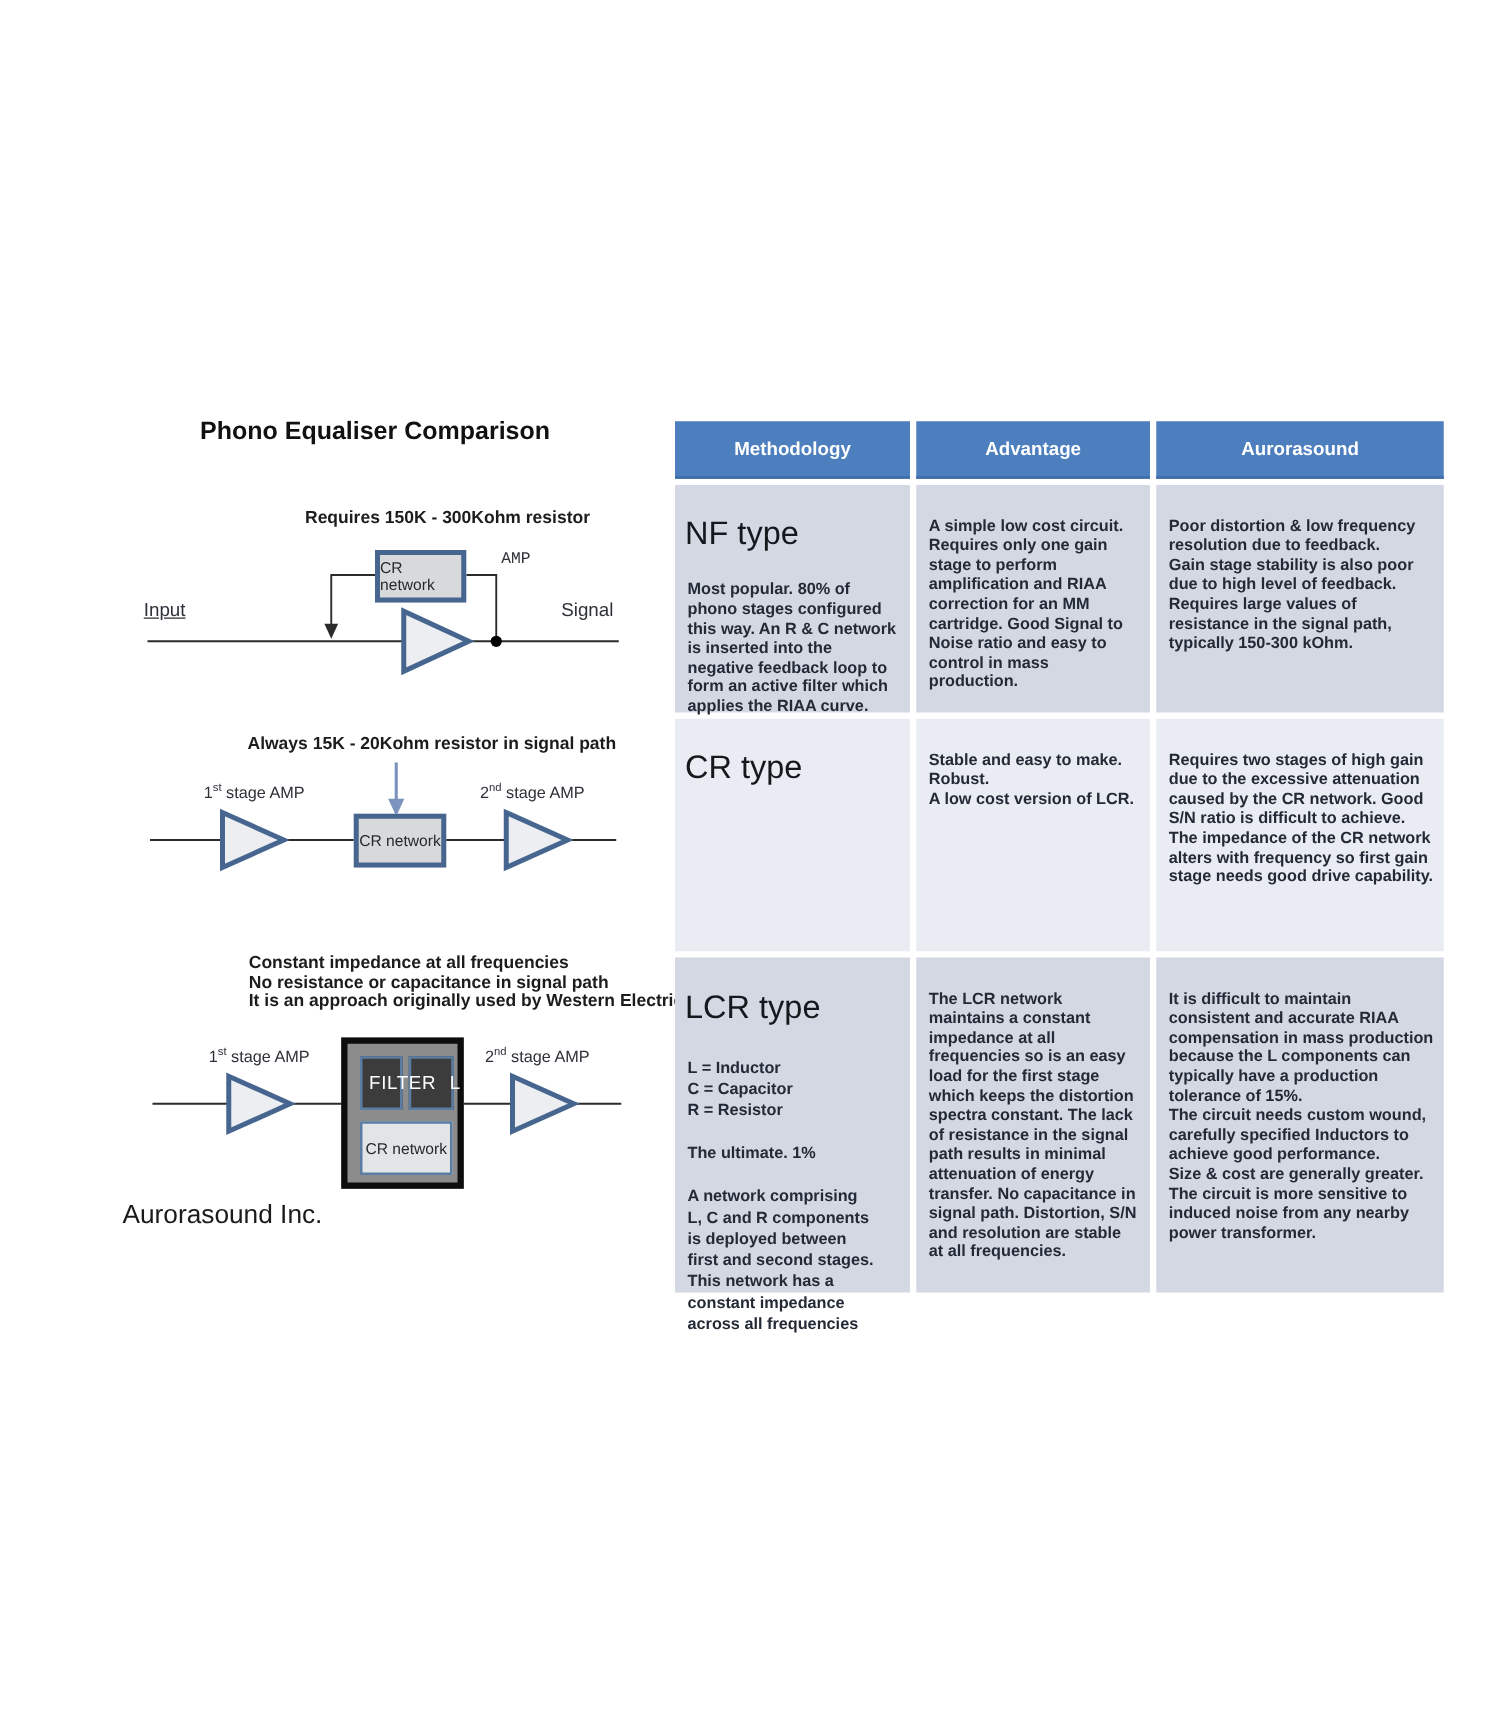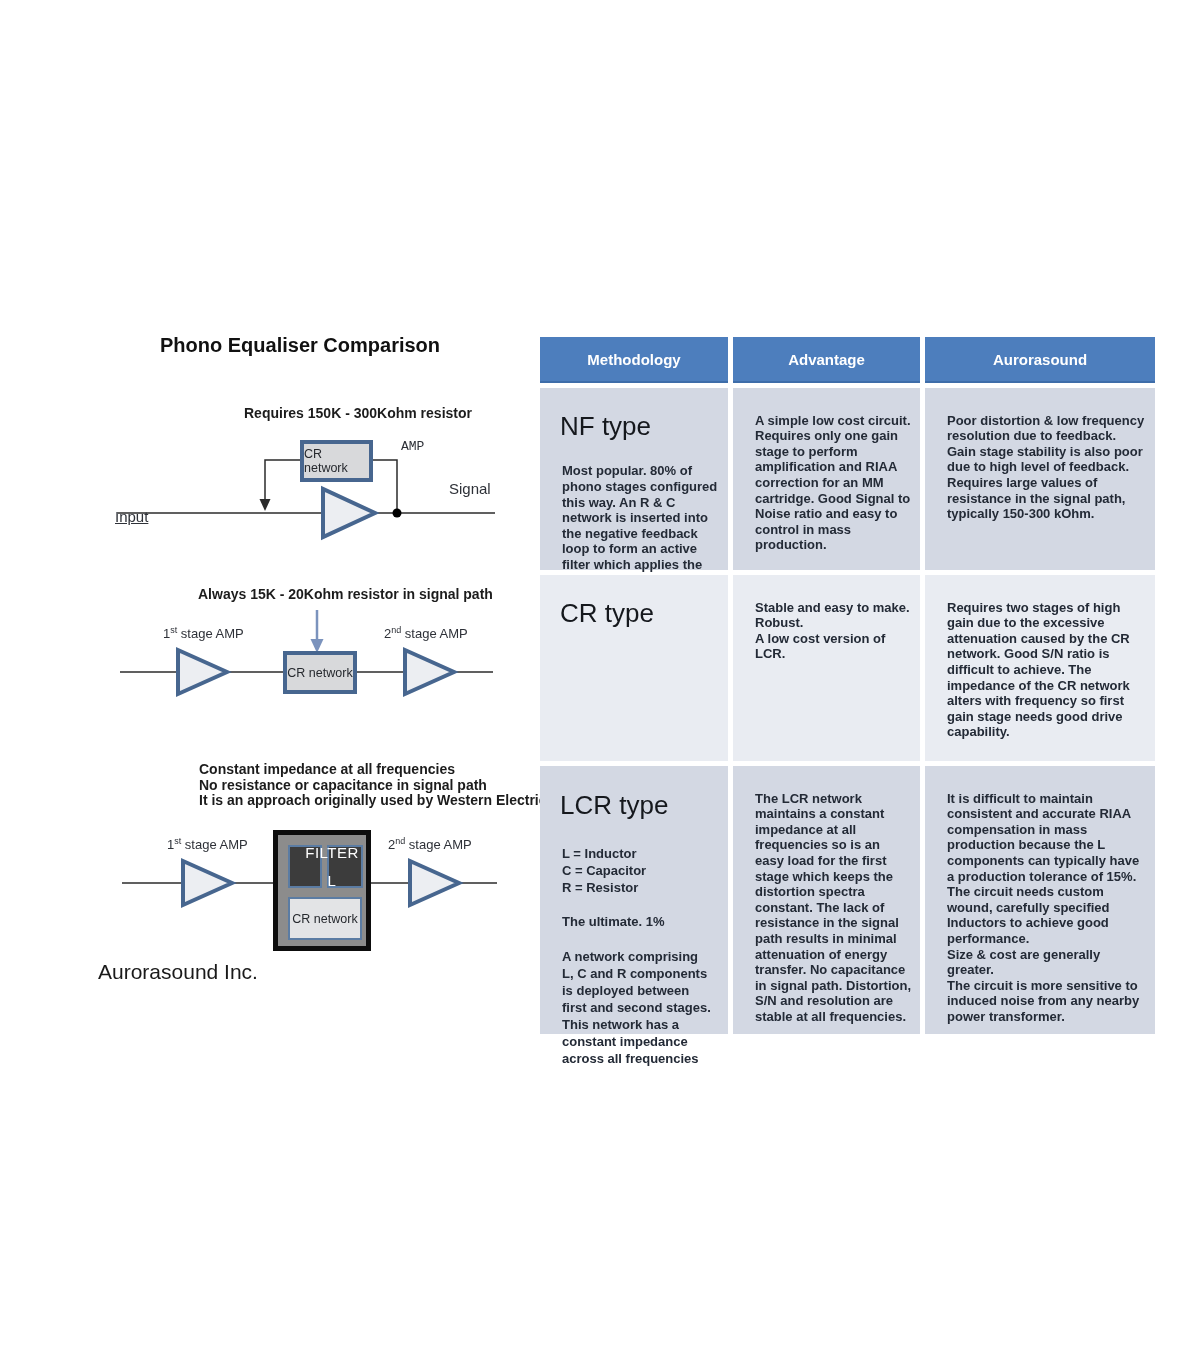--- a/index.html
+++ b/index.html
@@ -15,21 +15,21 @@
   .lbl-sm sup{font-size:9px;}
   
   .crbox{box-sizing:border-box;border:4px solid #47668f;background:#d8d9db;display:flex;align-items:center;justify-content:center;font-size:12.5px;color:#26292e;}
   .lcr-outer{box-sizing:border-box;border:5px solid #0d0d0d;background:#8c8c8c;}
   .lcr-dark{box-sizing:border-box;border:2px solid #5b7ca3;background:#3c3c3c;position:absolute;}
   .lcr-filter-label{position:absolute;display:flex;align-items:center;justify-content:center;gap:11px;color:#fff;font-size:15px;letter-spacing:.5px;}
   .lcr-crbox{box-sizing:border-box;border:2px solid #5b7ca3;background:#e3e4e6;position:absolute;display:flex;align-items:center;justify-content:center;font-size:12.5px;color:#26292e;}
   
   .cmp-table{display:grid;grid-template-columns:188px 187px 230px;grid-template-rows:46px 182px 186px 268px;column-gap:5px;row-gap:5px;}
   .th{background:#4d7ebd;border-bottom:2px solid #3e6da9;color:#fff;font-size:15px;font-weight:bold;display:flex;align-items:center;justify-content:center;}
-  .cell{box-sizing:border-box;padding:9px 8px 8px 22px;font-size:13px;font-weight:bold;color:#232a36;line-height:1.2;white-space:pre-line;}
+  .cell{box-sizing:border-box;padding:9px 8px 8px 10px;font-size:13px;font-weight:bold;color:#232a36;line-height:1.2;white-space:pre-line;}
   .band-a{background:#d3d8e3;}
   .band-b{background:#e9ecf2;}
   .row-title{font-size:26px;font-weight:normal;color:#15181d;margin:0 0 8px -2px;line-height:1.05;white-space:nowrap;}
   .lcr-meth{line-height:1.32;}
   svg{display:block;}
 </style>
 </head>
 <body>
 
 <div class="abs page-title" style="left:160px;top:334px;">Phono Equaliser Comparison</div>
@@ -58,41 +58,41 @@
     <polygon points="183,861 183,905 232,883" fill="#eceef2" stroke="#47668f" stroke-width="4"></polygon>
     <polygon points="410,861 410,905 459,883" fill="#eceef2" stroke="#47668f" stroke-width="4"></polygon>
   </g>
 </svg>
 
 <div class="abs cap" style="left:228px;top:406px;">Requires 150K - 300Kohm resistor</div>
 <div class="abs crbox" style="left:300px;top:440px;width:73px;height:42px;">
   <span>CR network</span>
 </div>
 <div class="abs lbl-sm" style="left:401px;top:439px;font-family:Liberation Mono, monospace;">AMP</div>
-<div class="abs lbl" style="left:115px;top:508px;text-decoration:underline;">Input</div>
+<div class="abs lbl" style="left:115px;top:480px;text-decoration:underline;">Input</div>
 <div class="abs lbl" style="left:449px;top:480px;">Signal</div>
 
 <div class="abs cap" style="left:182px;top:587px;">Always 15K - 20Kohm resistor in signal path</div>
 <div class="abs lbl-sm" style="left:163px;top:625px;"><span>1</span><sup>st</sup><span> stage AMP</span></div>
 <div class="abs lbl-sm" style="left:384px;top:625px;"><span>2</span><sup>nd</sup><span> stage AMP</span></div>
 <div class="abs crbox" style="left:283px;top:651px;width:74px;height:43px;">
   <span>CR network</span>
 </div>
 
 <div class="abs cap" style="left:183px;top:762px;">
   <div>Constant impedance at all frequencies</div>
   <div>No resistance or capacitance in signal path</div>
   <div>It is an approach originally used by Western Electric.</div>
 </div>
 <div class="abs lbl-sm" style="left:167px;top:836px;"><span>1</span><sup>st</sup><span> stage AMP</span></div>
 <div class="abs lbl-sm" style="left:388px;top:836px;"><span>2</span><sup>nd</sup><span> stage AMP</span></div>
 <div class="abs lcr-outer" style="left:273px;top:830px;width:98px;height:121px;">
   <div class="lcr-dark" style="left:10px;top:10px;width:34px;height:43px;"></div>
   <div class="lcr-dark" style="left:49px;top:10px;width:36px;height:43px;"></div>
-  <div class="lcr-filter-label" style="left:10px;top:10px;width:88px;height:43px;flex-direction:column;">
+  <div class="lcr-filter-label" style="left:10px;top:10px;width:88px;height:43px;">
     <span>FILTER</span>
       <span>L</span>
   </div>
   <div class="lcr-crbox" style="left:10px;top:62px;width:74px;height:43px;">
     <span>CR network</span>
   </div>
 </div>
 
 <div class="abs footer-text" style="left:63px;top:960px;margin-left:35px;">Aurorasound Inc.</div>
 

